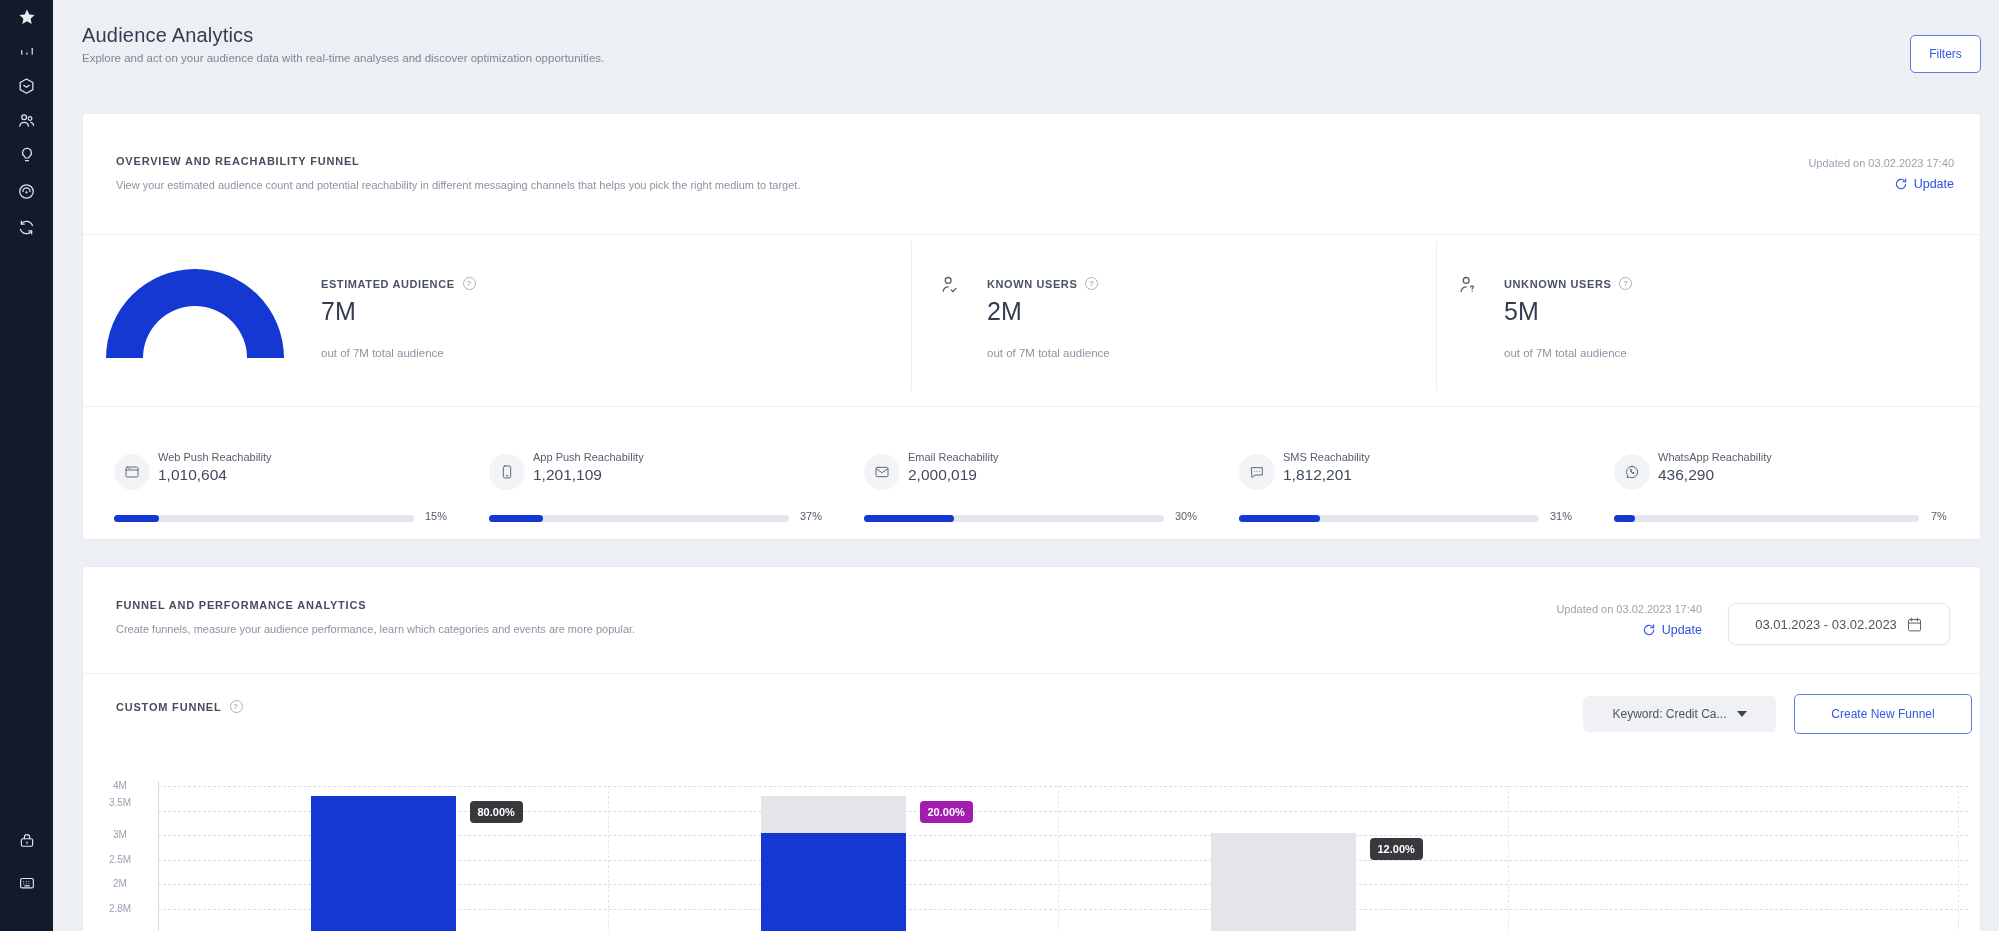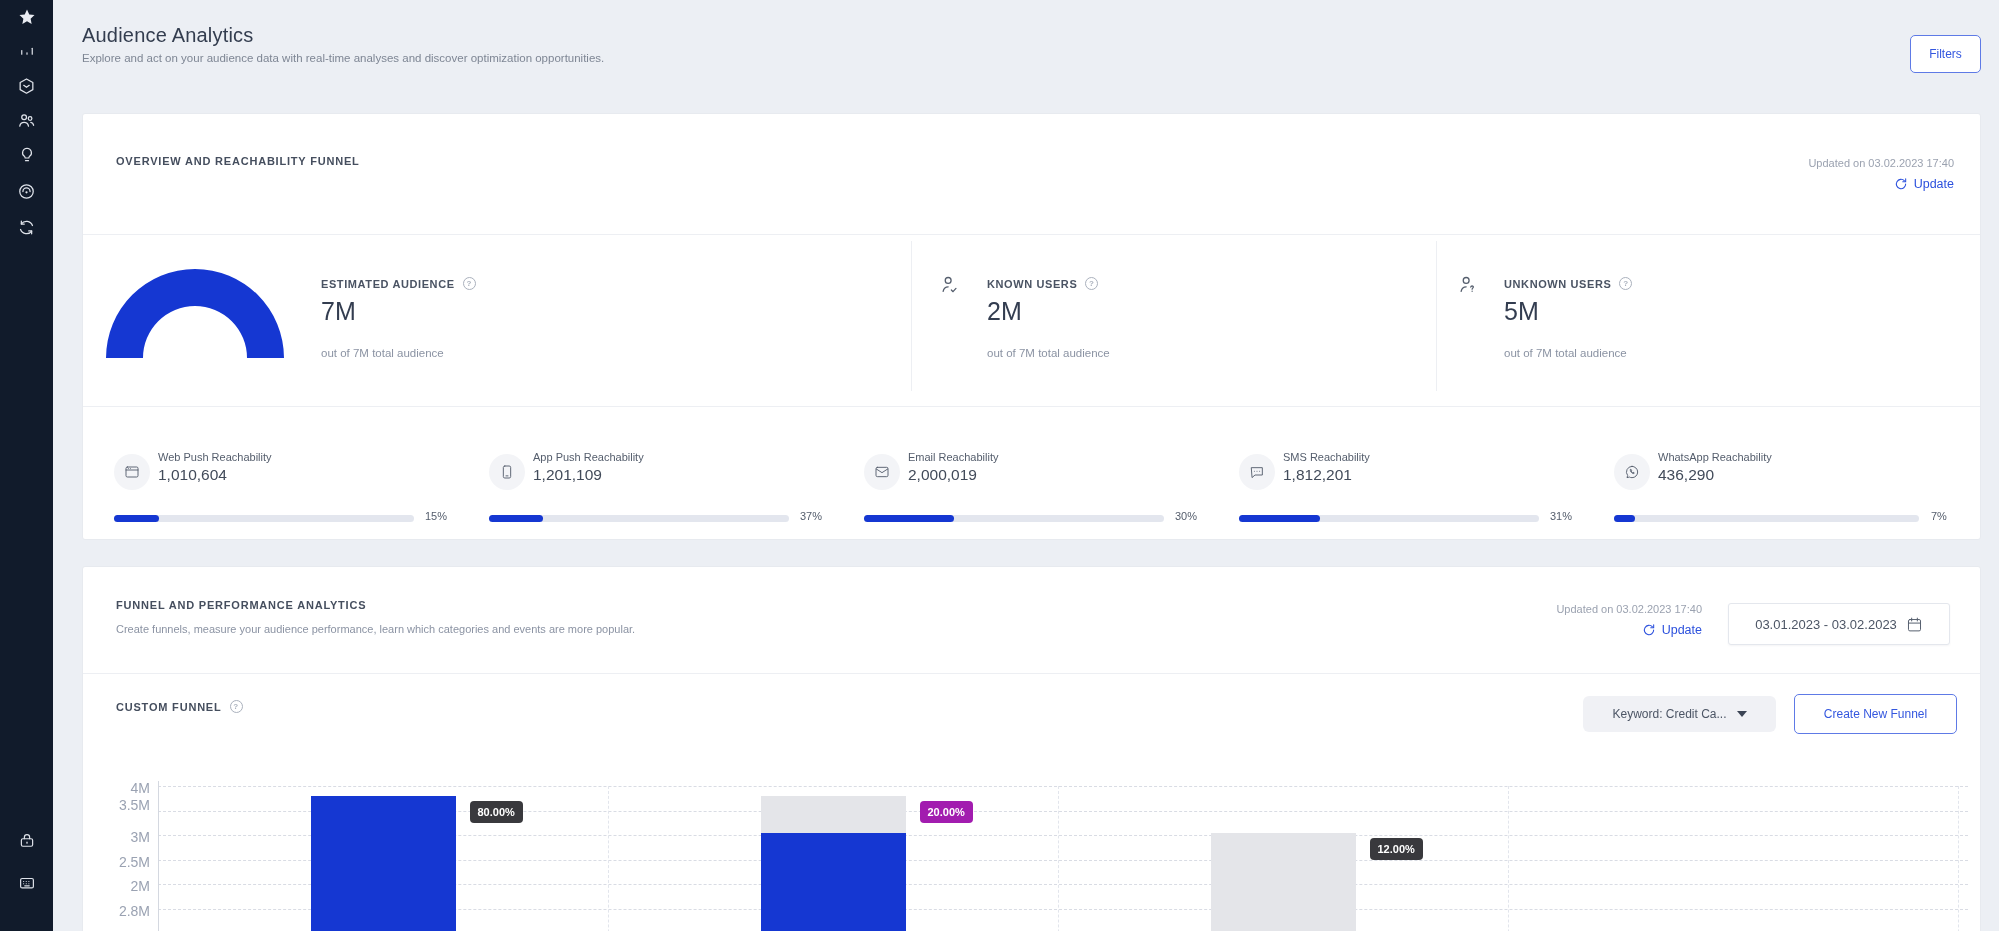--- a/index.html
+++ b/index.html
@@ -43,32 +43,32 @@
   .reach-circle { position:absolute; left:0; top:13px; width:36px; height:36px; border-radius:50%; background:#f3f4f7;
     display:flex; align-items:center; justify-content:center; }
   .reach-label { position:absolute; left:44px; top:10px; font-size:11px; color:#545d6c; }
   .reach-value { position:absolute; left:44px; top:25px; font-size:15.5px; color:#424b5a; }
   .prog-track { position:absolute; left:0; top:74px; width:300px; height:7px; border-radius:4px; background:#e3e6ee; }
   .prog-fill { position:absolute; left:0; top:0; height:7px; border-radius:4px; background:#1537d2; }
   .prog-pct { position:absolute; left:311px; top:69px; font-size:11px; color:#545d6c; }
 
   
   .date-box { position:absolute; left:1645px; top:36px; width:222px; height:42px; background:#fff; border:1px solid #e4e7ed;
-    border-radius:3px; display:flex; align-items:center; justify-content:center; gap:9px; font-size:13px; color:#4c5565; cursor:pointer;
+    border-radius:8px; display:flex; align-items:center; justify-content:center; gap:9px; font-size:13px; color:#4c5565; cursor:pointer;
     box-shadow:0 1px 2px rgba(30,40,70,.05); }
   .dropdown { position:absolute; left:1500px; top:129px; width:193px; height:36px; background:#f0f1f5; border-radius:6px;
     display:flex; align-items:center; justify-content:center; gap:10px; font-size:12px; color:#4c5565; cursor:pointer; }
   .caret { width:0; height:0; border-left:5px solid transparent; border-right:5px solid transparent; border-top:6px solid #3b4454; }
-  .create-btn { left:1711px; top:127px; width:163px; height:40px; position:absolute; }
+  .create-btn { left:1711px; top:127px; width:178px; height:40px; position:absolute; }
 
   
   .chart { position:absolute; left:0; top:195px; width:1899px; height:205px; }
   .gridline { position:absolute; height:0; border-top:1px dashed #d9dce4; }
   .vline { position:absolute; width:0; border-left:1px dashed #e2e5ec; }
-  .ytick { position:absolute; width:60px; text-align:right; font-size:14px; color:#9aa2b2; }
+  .ytick { position:absolute; width:60px; text-align:center; font-size:10px; color:#9aa2b2; }
   .yaxis { position:absolute; width:1px; background:#d4d8e0; }
   .bar { position:absolute; cursor:pointer; }
   .bar-total { background:#e4e5e9; }
   .bar-filled { background:#1537d2; }
   .badge { position:absolute; background:#39393d; color:#fff; font-size:11px; font-weight:bold;
     padding:5px 8px; border-radius:4px; }
 
   svg.stroke { fill:none; stroke:#dfe3ea; stroke-width:1.6; stroke-linecap:round; stroke-linejoin:round; }
   svg.blue { fill:none; stroke:#2b50dd; stroke-width:1.8; stroke-linecap:round; }
   svg.gray-ic { fill:none; stroke:#555e6d; stroke-width:1.4; stroke-linecap:round; stroke-linejoin:round; }
@@ -138,20 +138,21 @@
       </svg>
   </div>
 </div>
 
 <div class="page-title">Audience Analytics</div>
 <div class="page-sub">Explore and act on your audience data with real-time analyses and discover optimization opportunities.</div>
 <button class="btn-outline filters-btn">Filters</button>
 
 <div class="card card1">
   <div class="sec-title" style="left:33px; top:41px">OVERVIEW AND REACHABILITY FUNNEL</div>
+  <div class="sec-sub" style="left:33px; top:65px">View your estimated audience count and potential reachability in different messaging channels that helps you pick the right medium to target.</div>
   <div class="updated" style="right:26px; top:43px">Updated on 03.02.2023 17:40</div>
   <div class="update-link" style="right:26px; top:63px">
     <svg class="blue" width="14" height="14" viewBox="0 0 24 24">
         <path d="M20 12a8 8 0 1 1-2.3-5.6"></path>
         <path d="M20 3v5h-5" fill="none"></path>
       </svg>
     <span>Update</span>
   </div>
   <div class="hdiv" style="top:120px"></div>
 

